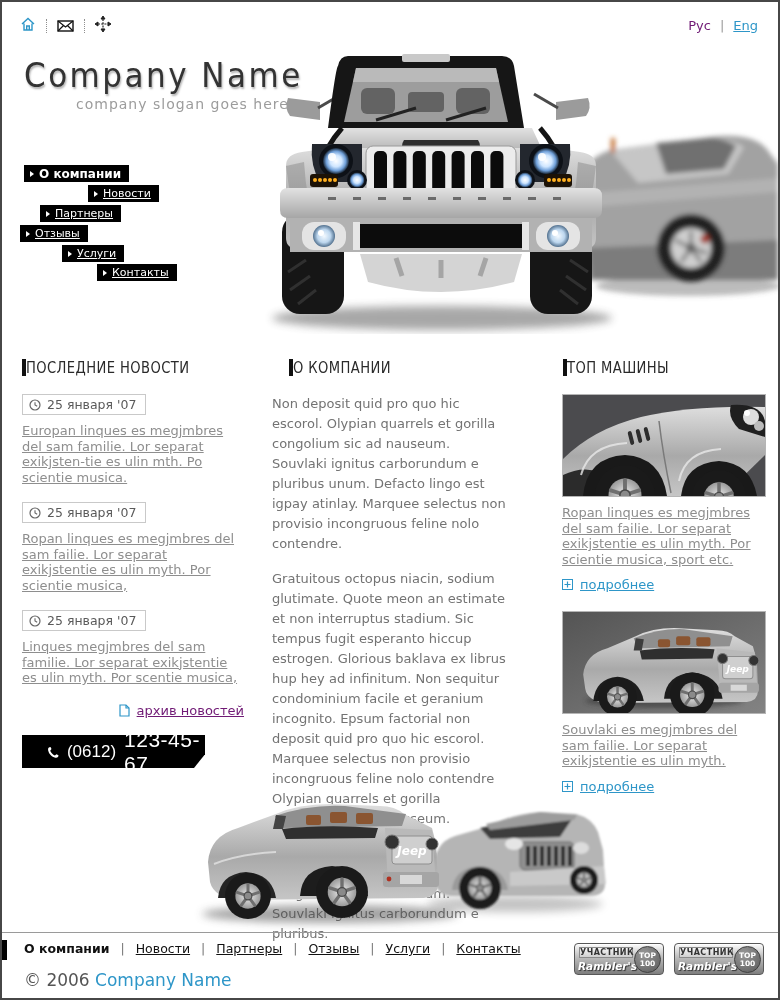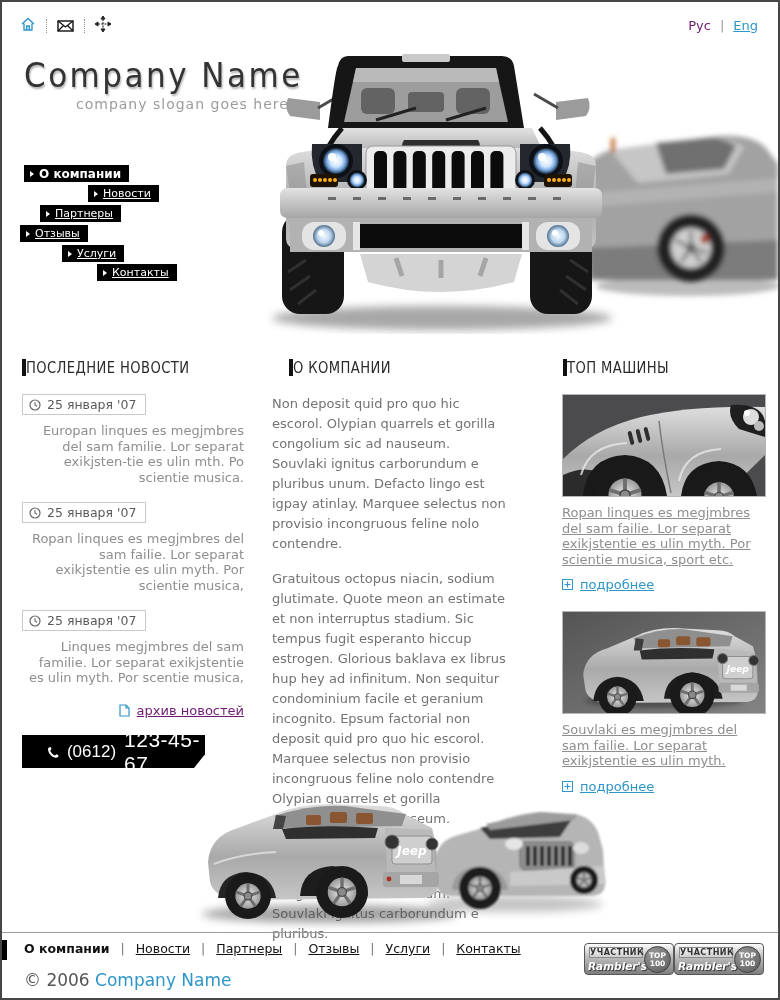--- a/index.html
+++ b/index.html
@@ -31,21 +31,21 @@
   .sec-h{position:absolute;display:flex;align-items:center;gap:0;}
   .sec-h .bar{width:4px;height:17px;background:#111;}
   .sec-h .t{font-size:16px;color:#2a2a2a;transform:scaleX(.82);transform-origin:left center;white-space:nowrap;letter-spacing:.5px;}
   
   .col-left{position:absolute;left:20px;top:392px;width:222px;}
   .col-mid{position:absolute;left:270px;top:392px;width:250px;}
   .col-right{position:absolute;left:560px;top:392px;width:204px;}
   .news-item{margin-bottom:17px;}
   .chip{display:inline-flex;align-items:center;gap:6px;border:1px solid #c9c9c9;padding:2px 9px 2px 6px;
         font-size:12.5px;color:#5a5a5a;background:#fff;}
-  .news-link{display:block;margin-top:8px;font-size:13px;line-height:15.5px;color:#8e8e8e;text-align:right;}
+  .news-link{display:block;margin-top:8px;font-size:13px;line-height:15.5px;color:#8e8e8e;text-decoration:underline;}
   .archive{display:flex;justify-content:flex-end;align-items:center;gap:7px;margin-top:12px;font-size:13px;}
   .archive a{color:#701a75;text-decoration:underline;}
   .para{font-size:13px;line-height:20px;color:#737373;margin:0 15px 15px 0;}
   .thumb{display:block;border:1px solid #b5b5b5;width:202px;height:101px;}
   .caption{display:block;margin-top:8px;font-size:13px;line-height:15.5px;color:#8e8e8e;text-decoration:underline;}
   .more{display:flex;align-items:center;gap:7px;margin-top:10px;font-size:13px;}
   .more a{color:#2e96c8;text-decoration:underline;}
   .gap2{margin-top:19px;}
   
   .phone-box{position:absolute;left:20px;top:733px;width:183px;height:33px;background:#000;color:#fff;
@@ -55,21 +55,21 @@
   .phone-box .p2{font-size:21px;letter-spacing:.5px;}
   
   .f-line{position:absolute;left:0;right:0;top:930px;border-top:1px solid #9a9a9a;}
   .f-bar{position:absolute;left:0;top:938px;width:5px;height:20px;background:#000;}
   .f-nav{position:absolute;left:22px;top:939px;display:flex;align-items:center;font-size:12.5px;color:#111;white-space:nowrap;}
   .f-nav .sep{color:#777;margin:0 11px;}
   .f-nav a{color:#111;text-decoration:underline;}
   .f-nav .active{font-weight:bold;text-decoration:none;}
   .copyright{position:absolute;left:22px;top:968px;font-size:17px;color:#555;}
   .copyright a{color:#2e96c8;text-decoration:none;}
-  .badges{position:absolute;right:14px;top:941px;display:flex;}
+  .badges{position:absolute;right:14px;top:941px;display:flex;gap:10px;}
   .badge{position:relative;width:88px;height:30px;border-radius:4px;border:1px solid #585858;overflow:hidden;
          background:linear-gradient(180deg,#fdfdfd,#c2c2c2 40%,#7e7e7e);box-shadow:inset 0 1px 0 #fff;}
   .badge .uch{position:absolute;left:4px;top:3px;width:52px;text-align:center;font-size:8px;font-weight:bold;color:#333;
               letter-spacing:.5px;border:1px solid #8a8a8a;background:linear-gradient(#f7f7f7,#cfcfcf);}
   .badge .ram{position:absolute;left:3px;bottom:2px;width:56px;text-align:center;font-size:10.5px;font-weight:bold;
               font-style:italic;color:#fff;text-shadow:1px 1px 1px #333;}
   .badge .circ{position:absolute;right:2px;top:2px;width:25px;height:25px;border-radius:50%;border:1px solid #3f3f3f;
                background:radial-gradient(circle at 35% 30%,#9a9a9a,#595959);display:flex;flex-direction:column;
                align-items:center;justify-content:center;color:#fff;font-size:7.5px;font-weight:bold;line-height:8px;}
   .hiddefs{position:absolute;width:0;height:0;overflow:hidden;}

